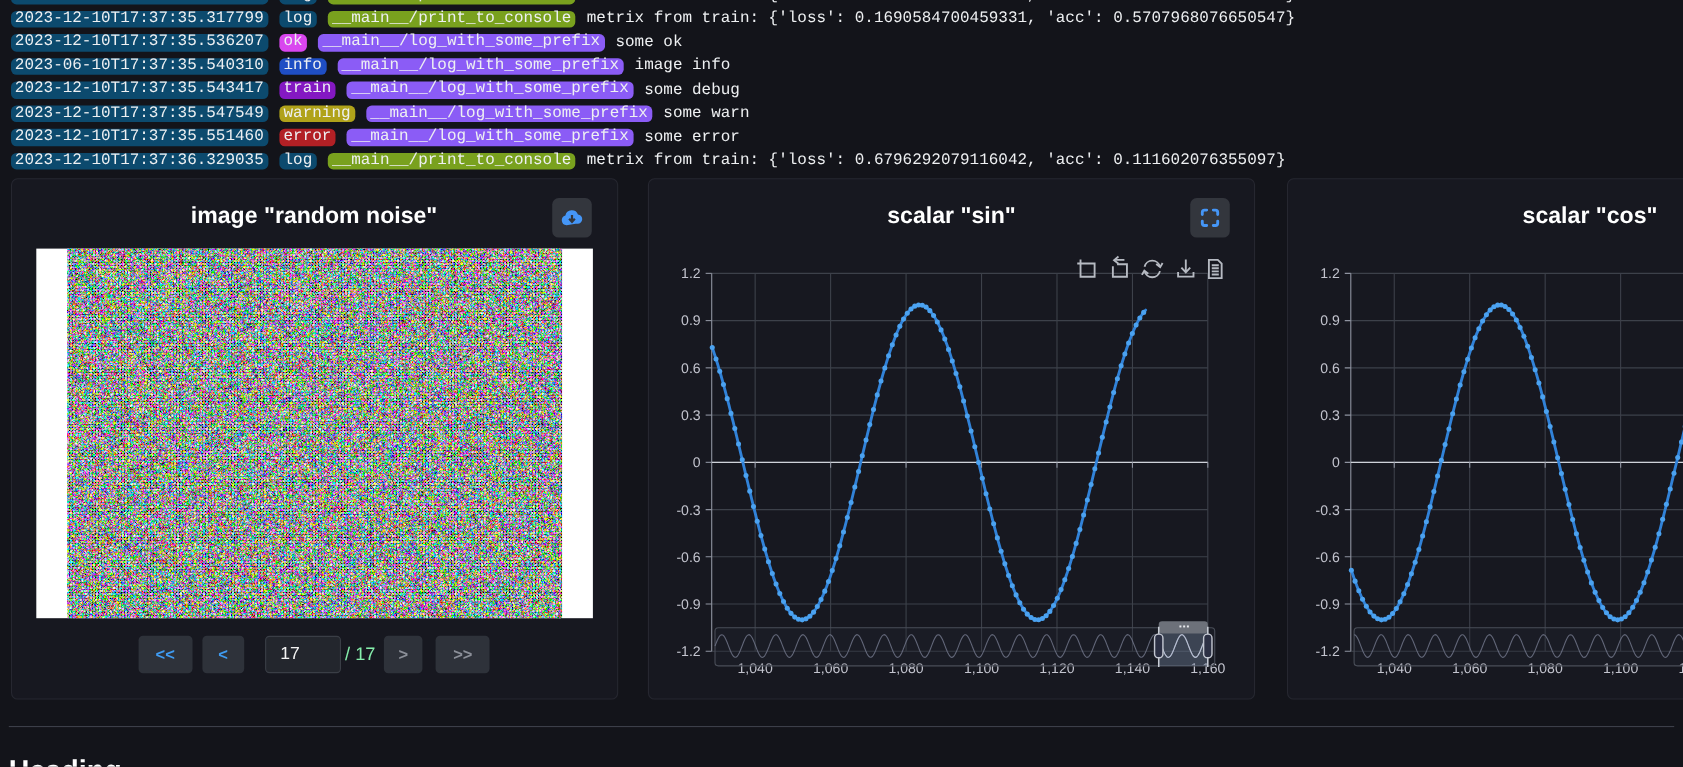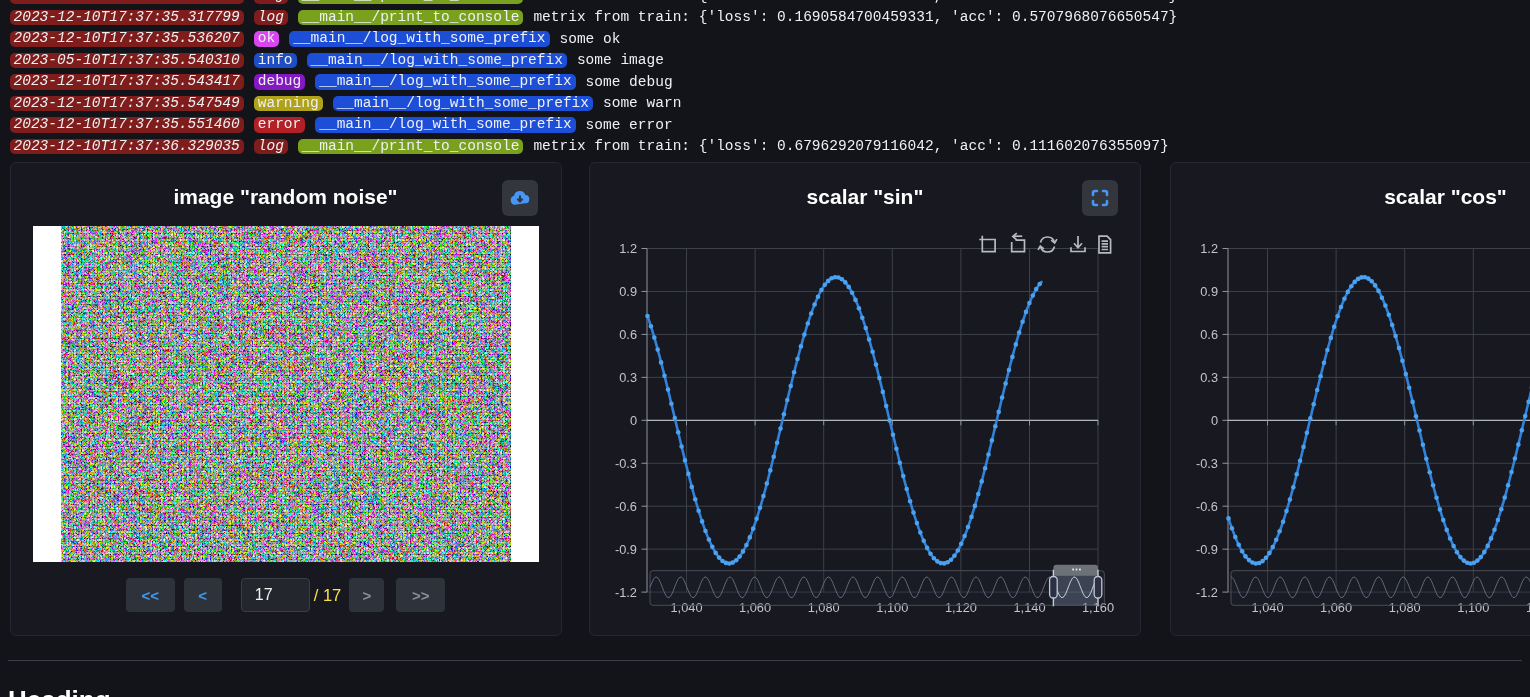--- a/index.html
+++ b/index.html
@@ -1,56 +1,56 @@
 <!DOCTYPE html>
 <html><head><meta charset="utf-8"><style>
 * { box-sizing: border-box; margin: 0; padding: 0; }
 html,body { width:1530px; height:697px; background:#13141a; overflow:hidden;
   font-family:"Liberation Sans",sans-serif; position:relative; }
 #logs { position:absolute; left:9.5px; top:-14.8px; font-family:"Liberation Mono",monospace;
   font-size:14.5px; color:#eef0f2; }
 .lrow { height:21.5px; display:flex; align-items:center; white-space:pre; }
 .b { display:inline-block; height:15.5px; line-height:15px; padding:0 4px; border-radius:5px;
   margin-right:10px; }
-.ts, .lv-log { background:#7f1d1d;font-style:italic; }
+.ts, .lv-log { background:#0c4a6e; }
 .lv-ok { background:#d946ef; }
 .lv-info { background:#1f4ec4; }
 .lv-debug { background:#8418c2; }
 .lv-warning { background:#b0a21a;font-family:Liberation Mono, monospace; }
 .lv-error { background:#b22025; }
 .src-olive { background:#79a11e; }
-.src-teal { background:#1d4ed8;text-align:center; }
+.src-teal { background:#8b5cf6;text-align:center; }
 .card { position:absolute; top:161.5px; width:552px; height:474px; background:#171820;
   border:1px solid #262730; border-radius:6px; }
 .ctitle { position:absolute; top:22.5px; left:0; width:100%; text-align:center; color:#fff;
   font-size:21px; font-weight:bold; }
 .iconbtn { position:absolute; top:17.5px; right:22.5px; width:36px; height:36px; background:#33363d;
   border-radius:6px; display:flex; align-items:center; justify-content:center; }
 .chart { position:absolute; left:0; top:0; }
 #whitebox { position:absolute; left:22.5px; top:63.5px; width:506px; height:336px; background:#fff; }
 #noise { position:absolute; left:28px; top:0; width:450px; height:336px; }
 .pager { position:absolute; left:0; top:415.5px; width:100%; height:34px; display:flex;
   justify-content:center; align-items:center; }
 .pbtn { height:34px; background:#2e323a; border-radius:4px; display:flex; align-items:center;
   justify-content:center; font-size:15px; font-weight:bold; color:#3f9bf1; font-family:"Liberation Sans",sans-serif; }
 .pbtn.dis { color:#8b8f98; }
 .pinput { height:34px; width:69px; background:#23262d; border:1px solid #3a3e46; border-radius:4px;
   color:#f2f2f2; font-size:16px; line-height:32px; padding-left:13px; }
-.ptext { color:#fde047; font-size:16.5px; margin:0 8px 0 4px; }
+.ptext { color:#86efac; font-size:16.5px; margin:0 8px 0 4px; }
 hr { position:absolute; left:8px; right:8px; top:659.5px; border:none; border-top:1px solid #3c3f49; }
 h1 { position:absolute; left:8px; top:684.5px; color:#fff; font-size:26px; font-weight:bold; line-height:1.2; }
 text { font-family:"Liberation Sans",sans-serif; }
 </style></head>
 <body>
 <div id="logs">
 <div class="lrow"><span class="b ts">2023-12-10T17:37:35.023110</span><span class="b lv-log">log</span><span class="b src-olive">__main__/print_to_console</span><span class="msg">metrix from train: {'loss': 0.2690584700459331, 'acc': 0.4707968076650547}</span></div>
     <div class="lrow"><span class="b ts">2023-12-10T17:37:35.317799</span><span class="b lv-log">log</span><span class="b src-olive">__main__/print_to_console</span><span class="msg">metrix from train: {'loss': 0.1690584700459331, 'acc': 0.5707968076650547}</span></div>
     <div class="lrow"><span class="b ts">2023-12-10T17:37:35.536207</span><span class="b lv-ok">ok</span><span class="b src-teal">__main__/log_with_some_prefix</span><span class="msg">some ok</span></div>
-    <div class="lrow"><span class="b ts">2023-05-10T17:37:35.540310</span><span class="b lv-info">info</span><span class="b src-teal">__main__/log_with_some_prefix</span><span class="msg">some image</span></div>
-    <div class="lrow"><span class="b ts">2023-12-10T17:37:35.543417</span><span class="b lv-debug">debug</span><span class="b src-teal">__main__/log_with_some_prefix</span><span class="msg">some debug</span></div>
+    <div class="lrow"><span class="b ts">2023-06-10T17:37:35.540310</span><span class="b lv-info">info</span><span class="b src-teal">__main__/log_with_some_prefix</span><span class="msg">image info</span></div>
+    <div class="lrow"><span class="b ts">2023-12-10T17:37:35.543417</span><span class="b lv-debug">train</span><span class="b src-teal">__main__/log_with_some_prefix</span><span class="msg">some debug</span></div>
     <div class="lrow"><span class="b ts">2023-12-10T17:37:35.547549</span><span class="b lv-warning">warning</span><span class="b src-teal">__main__/log_with_some_prefix</span><span class="msg">some warn</span></div>
     <div class="lrow"><span class="b ts">2023-12-10T17:37:35.551460</span><span class="b lv-error">error</span><span class="b src-teal">__main__/log_with_some_prefix</span><span class="msg">some error</span></div>
     <div class="lrow"><span class="b ts">2023-12-10T17:37:36.329035</span><span class="b lv-log">log</span><span class="b src-olive">__main__/print_to_console</span><span class="msg">metrix from train: {'loss': 0.6796292079116042, 'acc': 0.111602076355097}</span></div>
 </div>
 
 <div class="card" style="left:9.5px">
   <div class="ctitle">image "random noise"</div>
   <div class="iconbtn">
       <svg width="22" height="22" viewBox="0 0 22 22">
     <path d="M6.0,17.8 a4.6,4.6 0 0 1 -1.0,-9.0 a5.9,5.9 0 0 1 11.4,-0.7 a4.1,4.1 0 0 1 -0.4,8.2 l-1.7,0.2 z" fill="#4596f7"></path>

